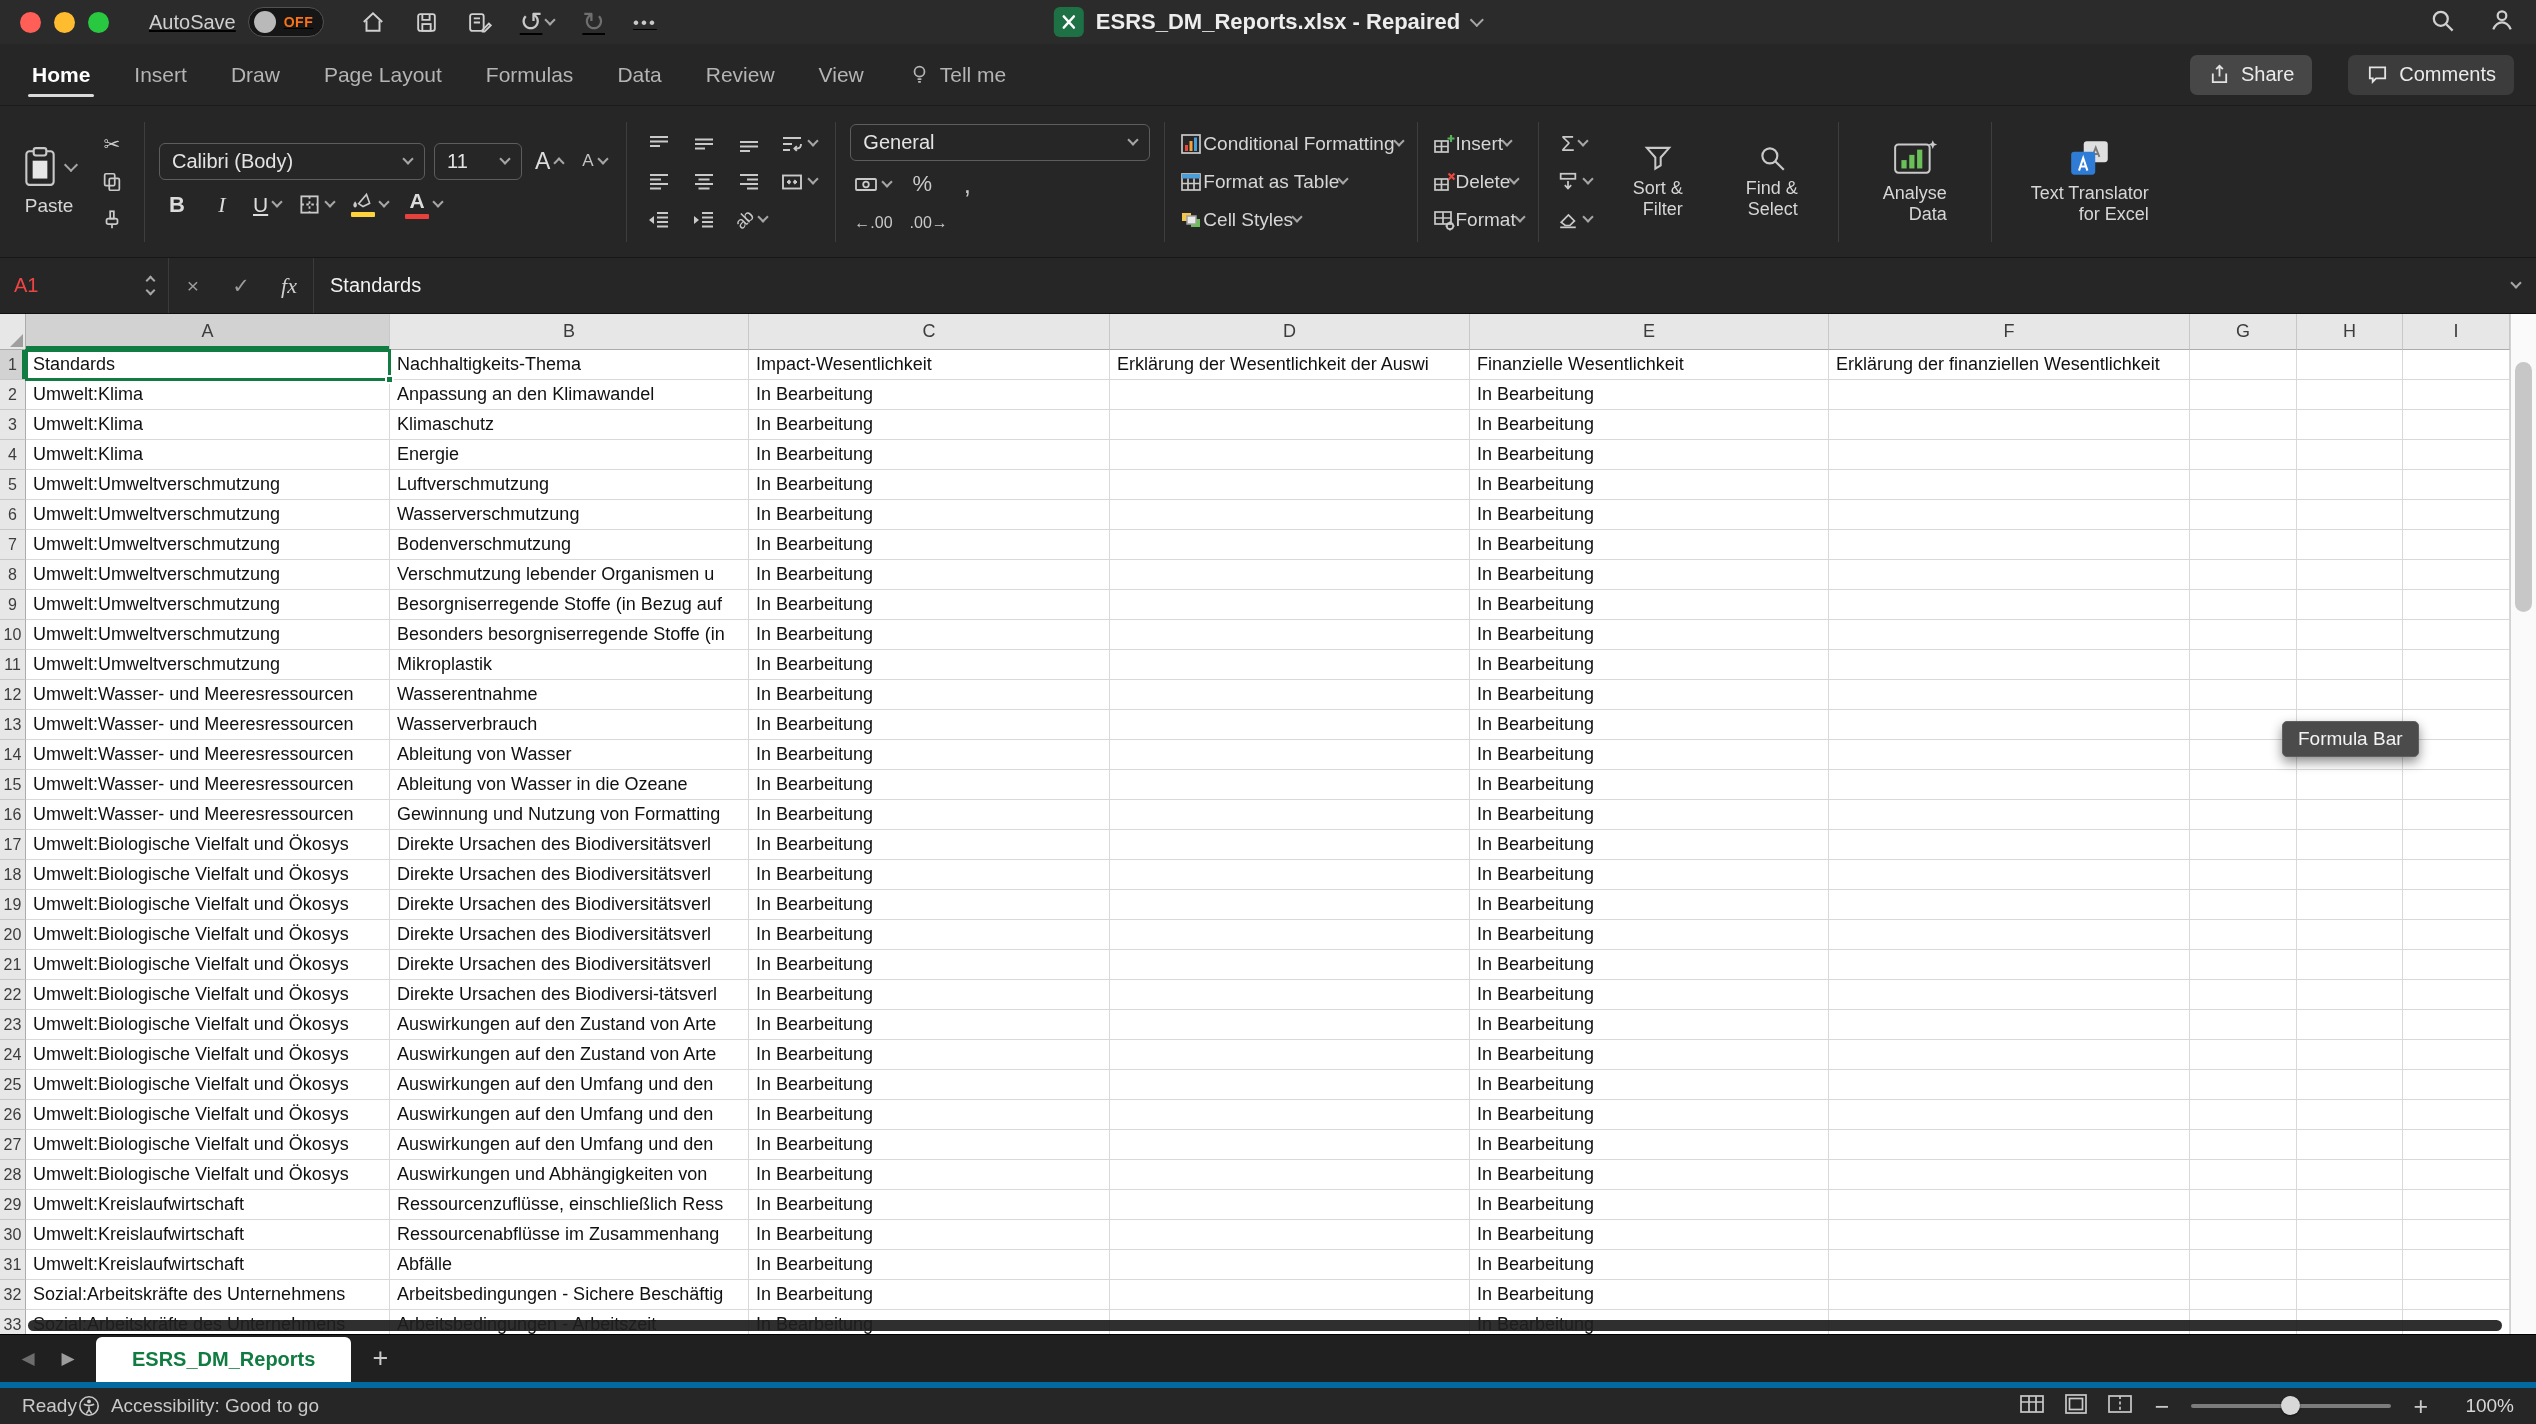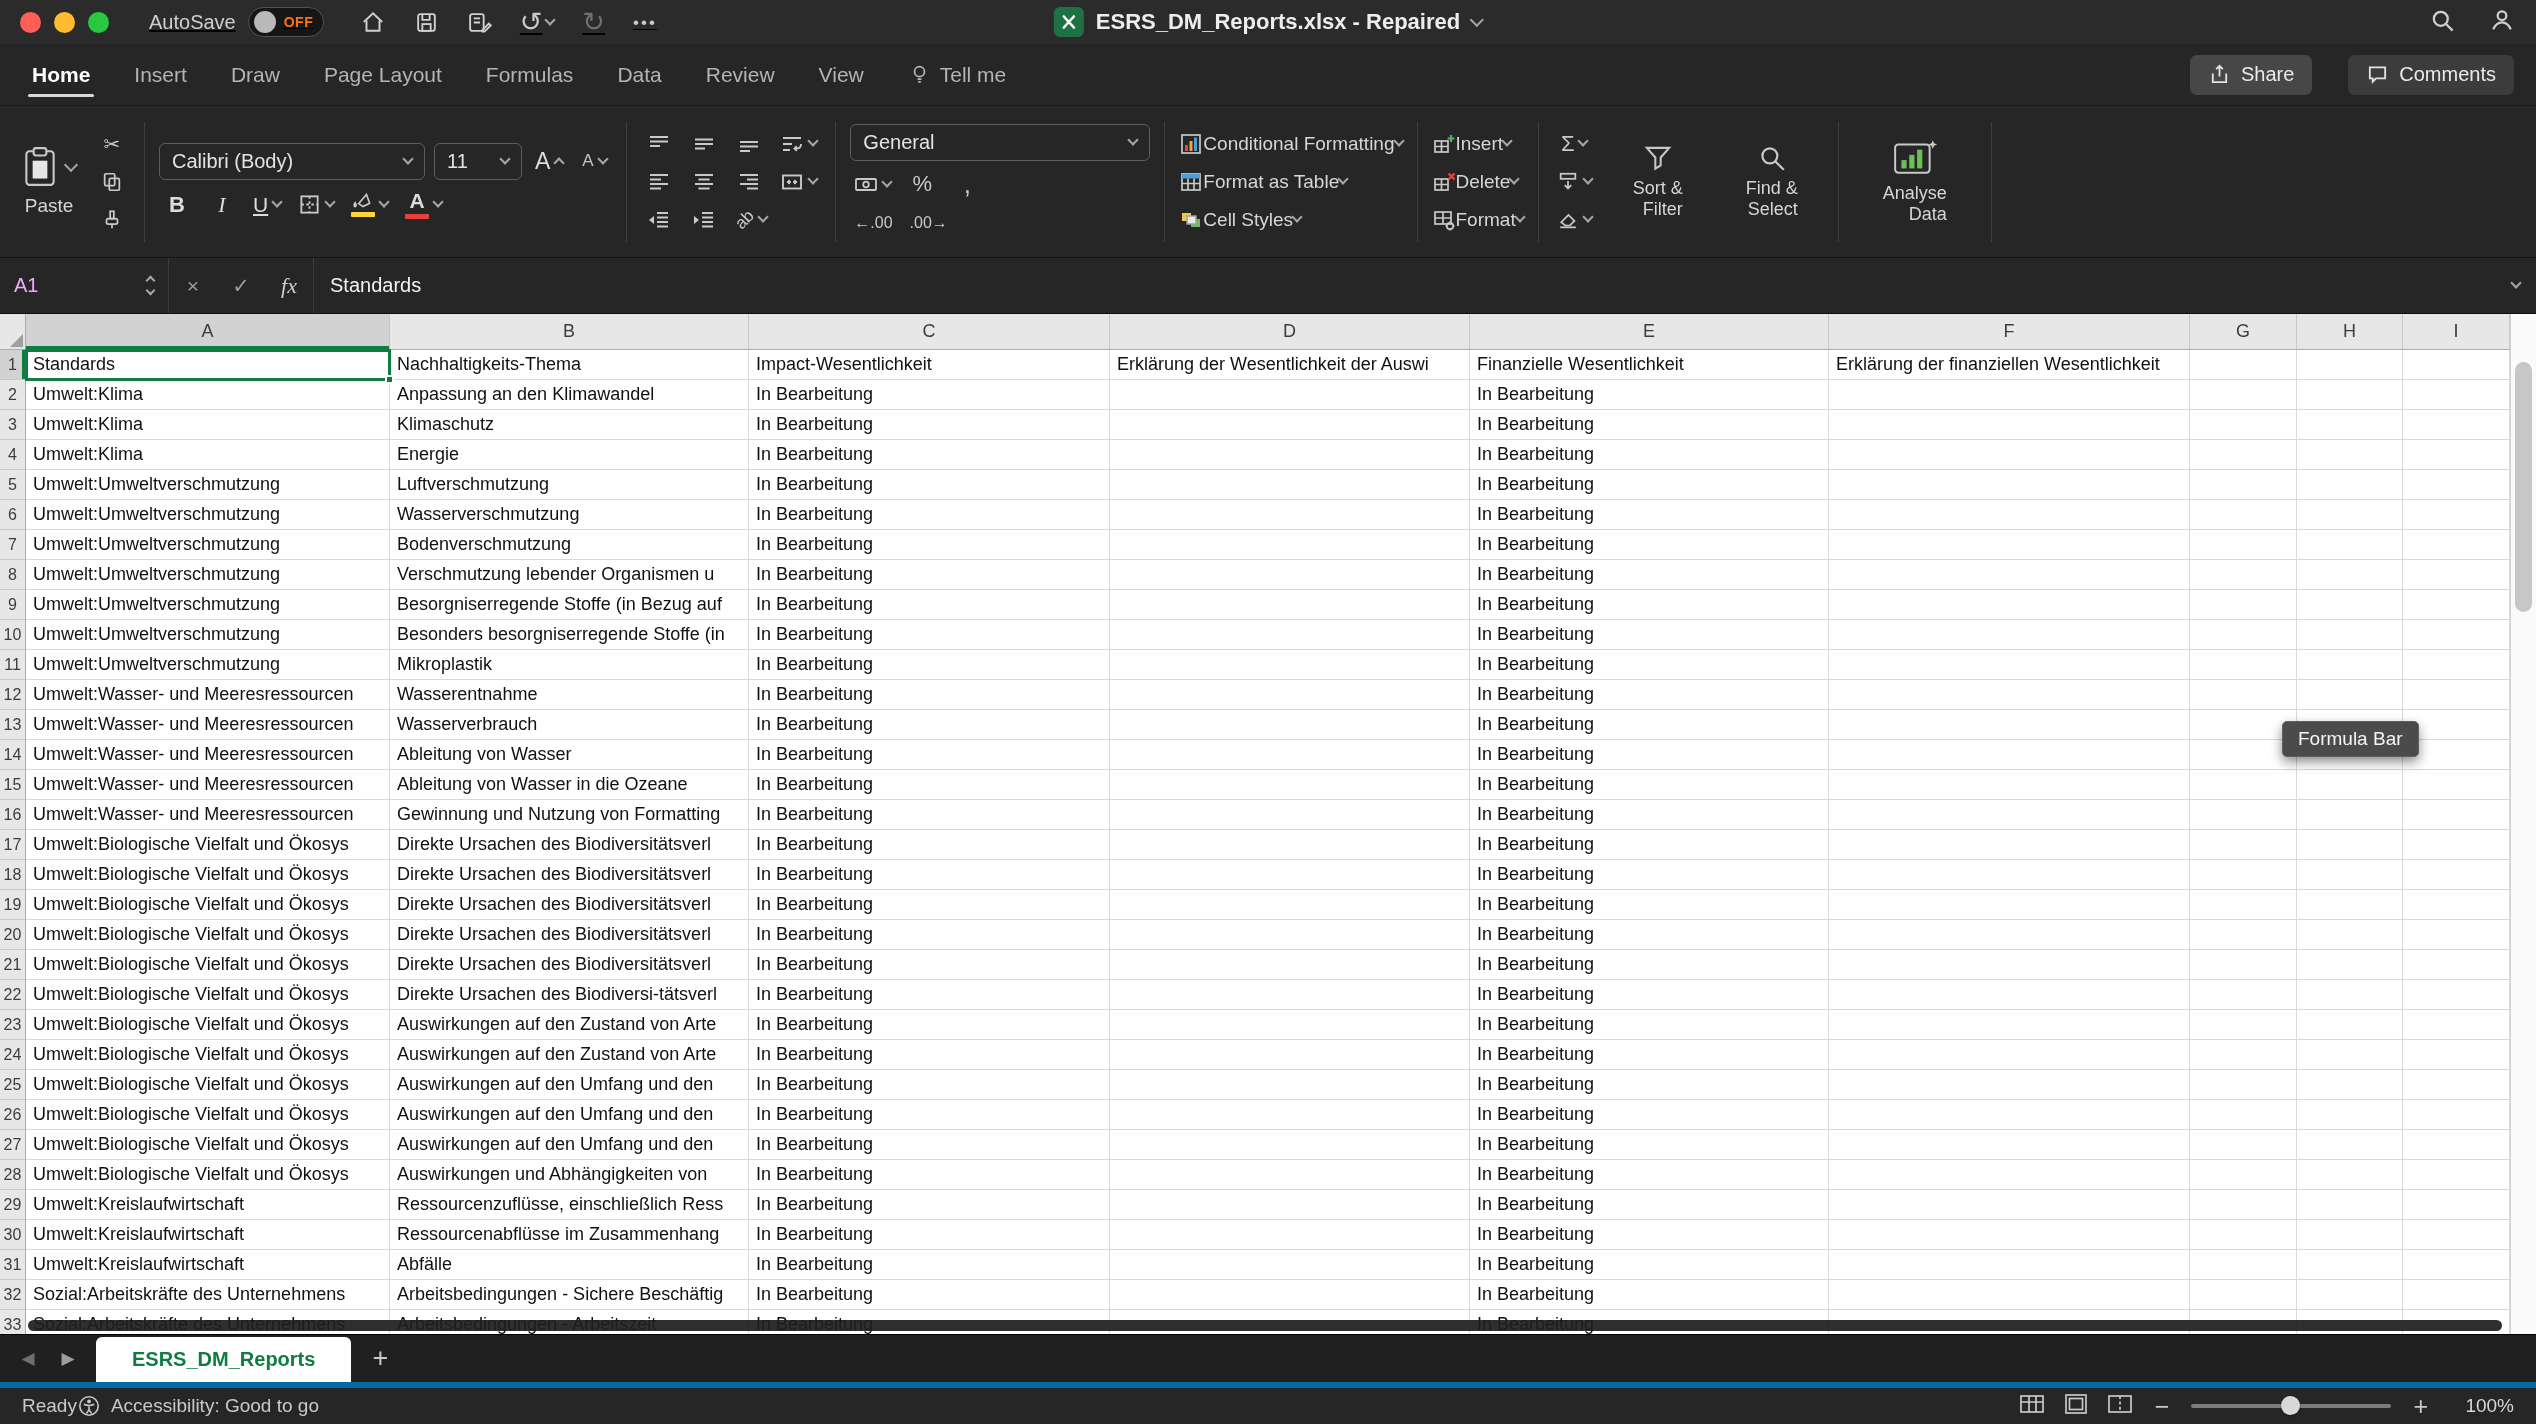--- a/index.html
+++ b/index.html
@@ -59,21 +59,21 @@
   .shrinkA{font-size:17px;color:#c2c2c2;}
   .caret-up{width:8px;height:8px;border-left:2px solid #a6a6a6;border-top:2px solid #a6a6a6;transform:rotate(45deg);margin-bottom:-4px;}
   .stybtn{display:flex;align-items:center;height:34px;color:#d6d6d6;font-size:19px;white-space:nowrap;}
   .bigbtn{display:flex;flex-direction:column;align-items:center;gap:5px;width:104px;color:#d6d6d6;font-size:18px;text-align:center;line-height:1.18;}
   .bigbtn .lbl{white-space:pre-line;text-align:right;}
   .bigbtn.wide{width:168px;}
   .ic{flex:none;}
 
   
   .fbar{height:56px;background:#262626;display:flex;align-items:stretch;border-bottom:1px solid #111;flex:none;}
-  .namebox{width:168px;display:flex;align-items:center;padding:0 14px;color:#f0abfc;font-size:20px;}
+  .namebox{width:168px;display:flex;align-items:center;padding:0 14px;color:#ef4444;font-size:20px;}
   .spin{display:flex;flex-direction:column;gap:3px;margin-left:auto;align-items:center;}
   .spin .chv{margin:0;width:7px;height:7px;border-width:2px;}
   .spin .up{transform:rotate(-135deg);}
   .fdiv{width:1px;background:#3b3b3b;}
   .fbtn{width:48px;display:flex;align-items:center;justify-content:center;font-size:21px;color:#9c9c9c;}
   .fx{font-family:"Liberation Serif",serif;font-style:italic;color:#cfcfcf;font-size:22px;}
   .fcontent{flex:1;display:flex;align-items:center;padding:0 16px;color:#f2f2f2;font-size:20px;}
   .fchv{display:flex;align-items:center;padding:0 16px;}
 
   
@@ -544,20 +544,32 @@
             <rect x="16.5" y="16" width="5" height="13" fill="#6BBF59" stroke="none"></rect>
             <rect x="24" y="11" width="5" height="18" fill="#6BBF59" stroke="none"></rect>
             <path d="M39 2l1.2 3 3 1.2-3 1.2-1.2 3-1.2-3-3-1.2 3-1.2z" fill="#c9c9c9" stroke="none"></path>
           </svg>
         <span class="lbl">Analyse
 Data</span>
       </div>
     </div>
     <div class="vsep"></div>
 
+    <div class="rgrp">
+      <div class="bigbtn wide">
+        <svg class="ic" width="46" height="40" viewBox="0 0 44 38" fill="none">
+            <rect x="16" y="3" width="23" height="20" rx="3" fill="#dfdfdf"></rect>
+            <path d="M24 18l3.5-9 3.5 9M25.3 15.2h4.4" stroke="#7a7a7a" stroke-width="1.8" fill="none"></path>
+            <rect x="4" y="13" width="23" height="22" rx="3" fill="#2F7CD6"></rect>
+            <path d="M11.5 31l4-12 4 12M13 27.2h5" stroke="#fff" stroke-width="2" fill="none"></path>
+          </svg>
+        <span class="lbl">Text Translator
+for Excel</span>
+      </div>
+    </div>
   </div>
 
   <div class="fbar">
     <div class="namebox">
       <span>A1</span>
       <span class="spin">
           <span class="chv up"></span>
           <span class="chv" style="margin:0;width:7px;height:7px;border-width:2px"></span>
         </span>
     </div>

